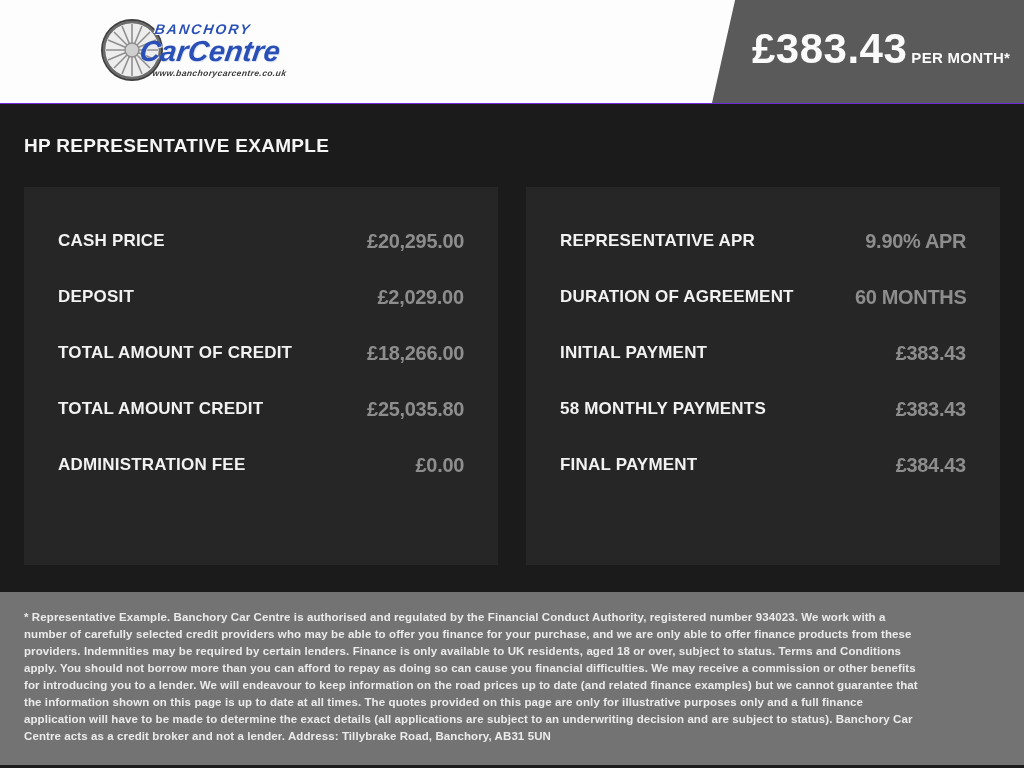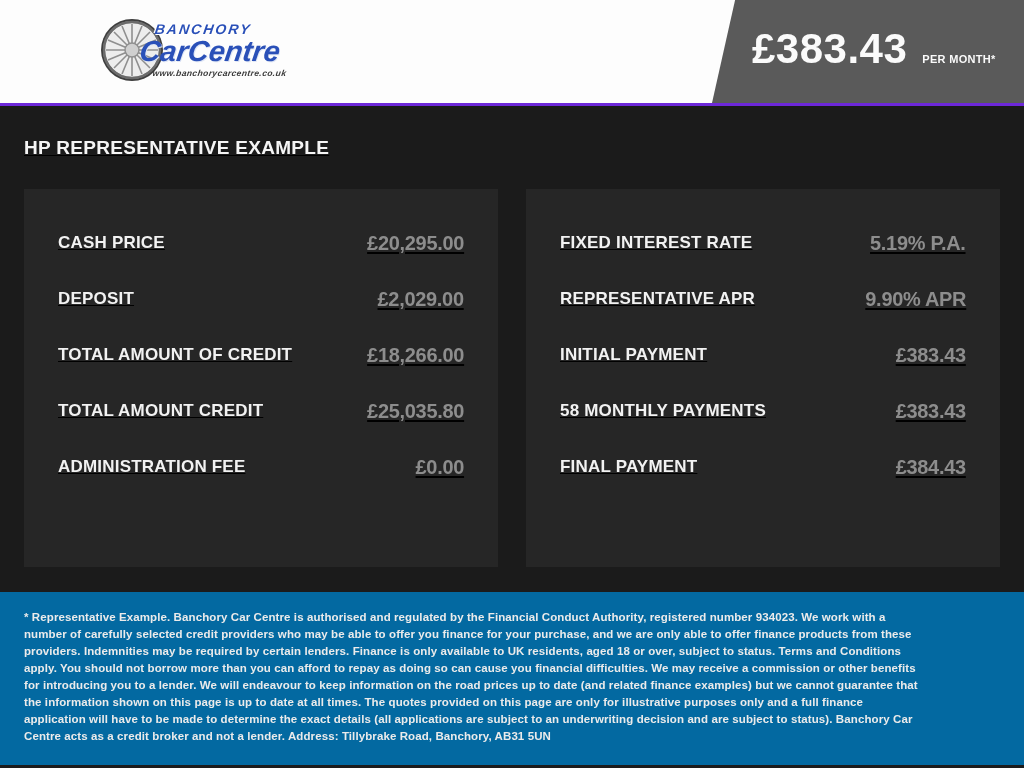--- a/index.html
+++ b/index.html
@@ -80,35 +80,34 @@
   }
   .price-row { display: flex; align-items: baseline; margin-top: 28px; }
   .price-amount {
     font-size: 42px;
     font-weight: 700;
     color: #fafafa;
     letter-spacing: 0.5px;
     line-height: 1;
   }
   .price-period {
-    font-size: 11px;
+    font-size: 15px;
     font-weight: 700;
     color: #fafafa;
-    margin-left: 15px;
+    margin-left: 4px;
     letter-spacing: 0.3px;
   }
 
   
   .main {
     width: 1024px;
     height: 489px;
     background: #1b1b1b;
-    border-top: 3px solid #6d28d9;
+    border-top: 1px solid #6d28d9;
     padding-top: 31px;
-    text-decoration: underline;
   }
   .page-title {
     color: #f5f5f5;
     font-size: 19px;
     font-weight: 700;
     letter-spacing: 0.3px;
     margin-left: 24px;
     margin-bottom: 30px;
   }
   .panels {
@@ -145,21 +144,21 @@
     white-space: nowrap;
     display: inline-block;
     transform: scaleX(0.95);
     transform-origin: right center;
   }
 
   
   .disclaimer-section {
     width: 1024px;
     height: 173px;
-    background: #0369a1;
+    background: #737373;
     padding: 17px 105px 0 24px;
   }
   .disclaimer {
     color: #ebebeb;
     font-size: 11.5px;
     font-weight: 700;
     line-height: 17px;
     letter-spacing: 0.1px;
   }
 </style>
@@ -224,26 +223,26 @@
         <span class="value">£25,035.80</span>
       </div>
       <div class="row">
         <span class="label">ADMINISTRATION FEE</span>
         <span class="value">£0.00</span>
       </div>
     </div>
 
     <div class="panel">
       <div class="row">
-        <span class="label">FIXED INTEREST RATE</span>
-        <span class="value">5.19% P.A.</span>
-      </div>
-      <div class="row">
         <span class="label">REPRESENTATIVE APR</span>
         <span class="value">9.90% APR</span>
+      </div>
+      <div class="row">
+        <span class="label">DURATION OF AGREEMENT</span>
+        <span class="value">60 MONTHS</span>
       </div>
       <div class="row">
         <span class="label">INITIAL PAYMENT</span>
         <span class="value">£383.43</span>
       </div>
       <div class="row">
         <span class="label">58 MONTHLY PAYMENTS</span>
         <span class="value">£383.43</span>
       </div>
       <div class="row">

